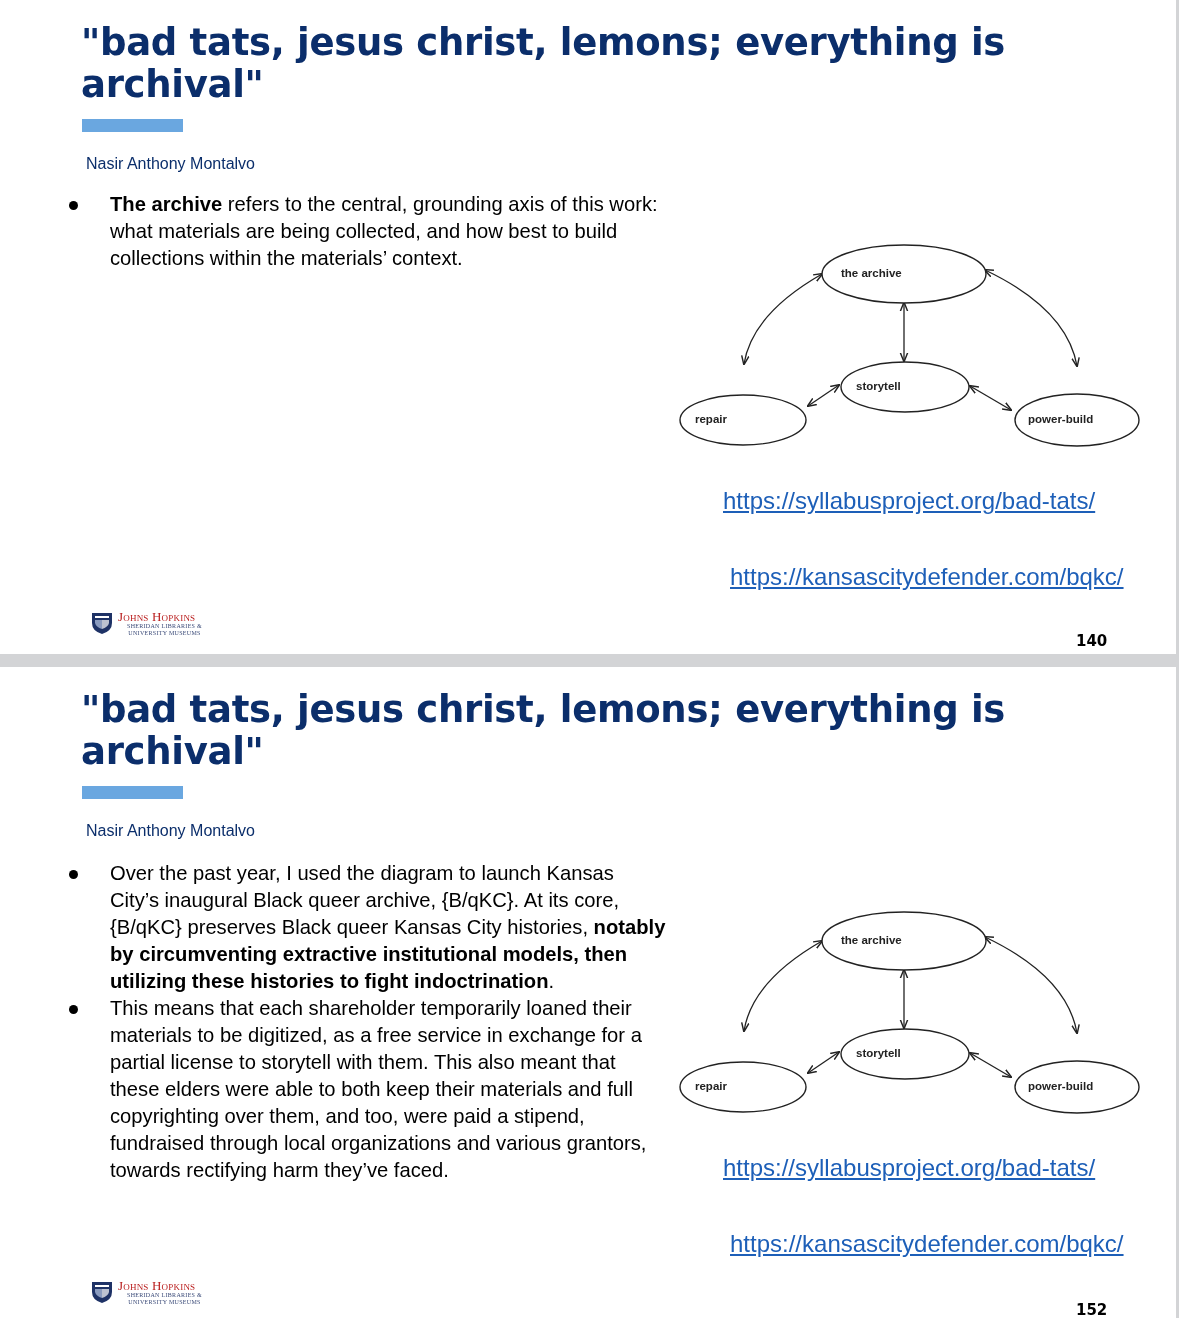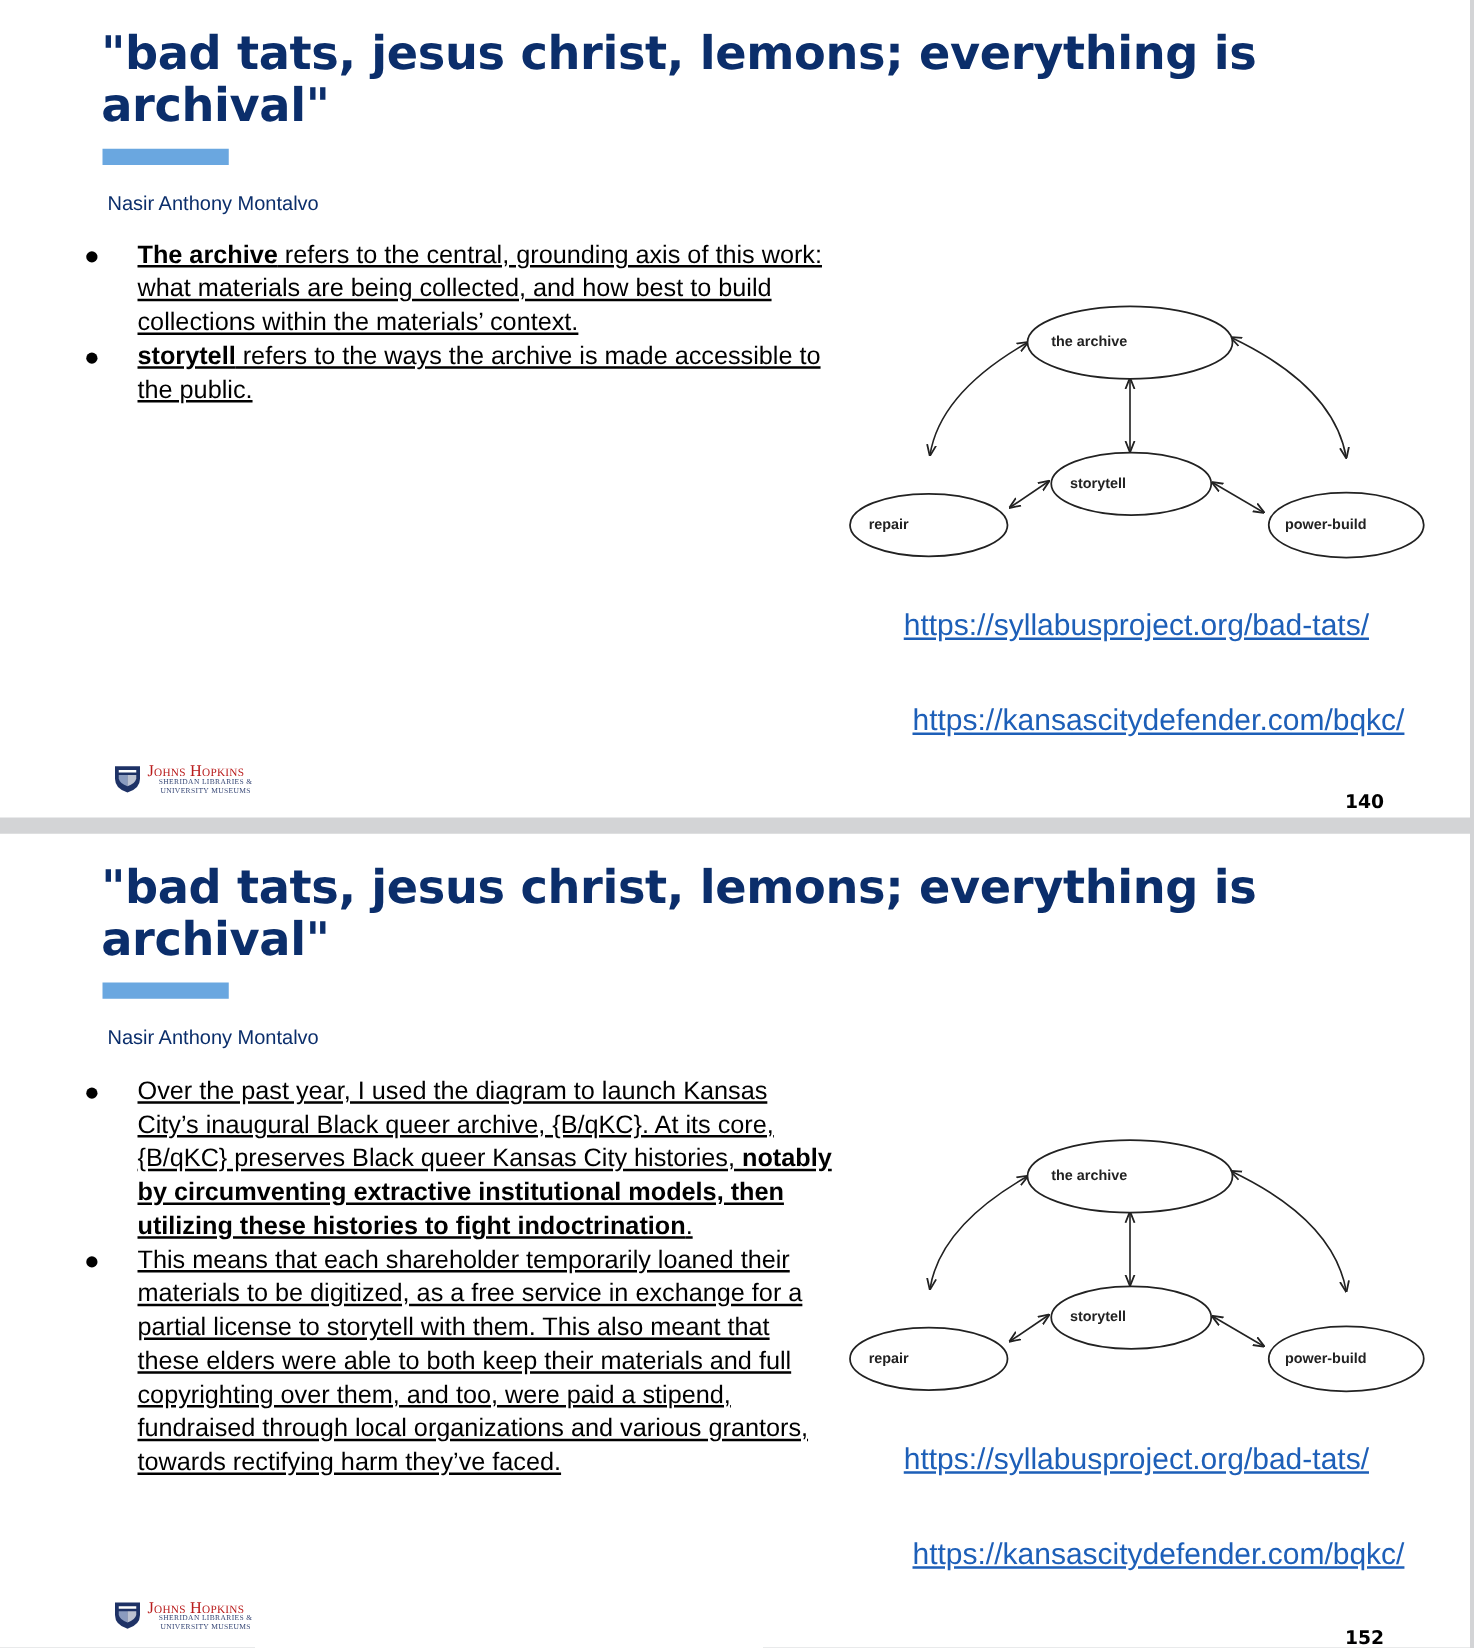--- a/index.html
+++ b/index.html
@@ -23,21 +23,21 @@
     font-size: 37px; line-height: 42px; letter-spacing: -0.3px;
   }
   .accent-bar { position: absolute; left: 82px; top: 119px; width: 101px; height: 13px; background: #6aa7e0; }
   .author {
     position: absolute; left: 86px; top: 149px; margin: 0;
     color: #0b2e6b; font-weight: normal; font-size: 16px; line-height: 30px;
   }
   .bullets {
     position: absolute; left: 56px; top: 191px; width: 610px;
     margin: 0; padding: 0; list-style: none;
-    color: #000; font-size: 20.2px; line-height: 27px; text-decoration: underline;
+    color: #000; font-size: 20.2px; line-height: 27px;
   }
   .bullets li { position: relative; padding-left: 54px; }
   .bullets li .dot {
     position: absolute; left: 13px; top: 10px; width: 9px; height: 9px;
     border-radius: 50%; background: #000;
   }
   #slide-2 .bullets { top: 860px; top: 193px; }
   #slide-2 .bullets li.gap { }
   .bullets b { font-weight: bold; }
 
@@ -75,21 +75,20 @@
 
 <div class="right-strip"></div>
 
 <section class="slide" id="slide-1">
   <h1 class="title">"bad tats, jesus christ, lemons; everything is archival"</h1>
   <div class="accent-bar"></div>
   <h2 class="author">Nasir Anthony Montalvo</h2>
 
   <ul class="bullets">
     <li><span class="dot"></span><b>The archive</b><span> refers to the central, grounding axis of this work: what materials are being collected, and how best to build collections within the materials’ context.</span></li>
-    <li><span class="dot"></span><b>storytell</b><span> refers to the ways the archive is made accessible to the public.</span></li>
   </ul>
 
   <svg class="diagram" viewBox="0 0 474 206">
     <defs>
       <marker id="ah1" viewBox="0 0 10 10" refX="9" refY="5" markerWidth="7" markerHeight="7" orient="auto-start-reverse">
         <path d="M0,1 L10,5 L0,9" fill="none" stroke="#222" stroke-width="1.6"></path>
       </marker>
     </defs>
     <g fill="none" stroke="#222" stroke-width="1.3">
       <path d="M150,30 Q80,70 72,120" marker-start="url(#ah1)" marker-end="url(#ah1)"></path>

